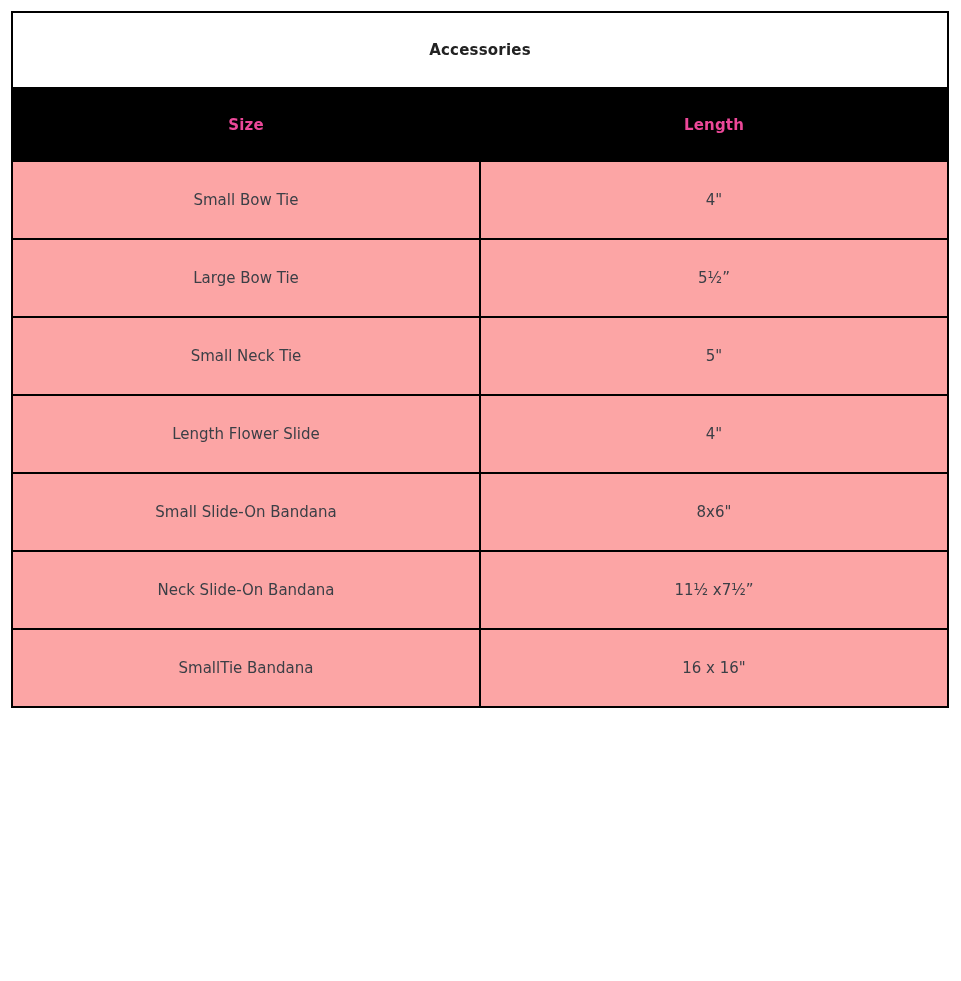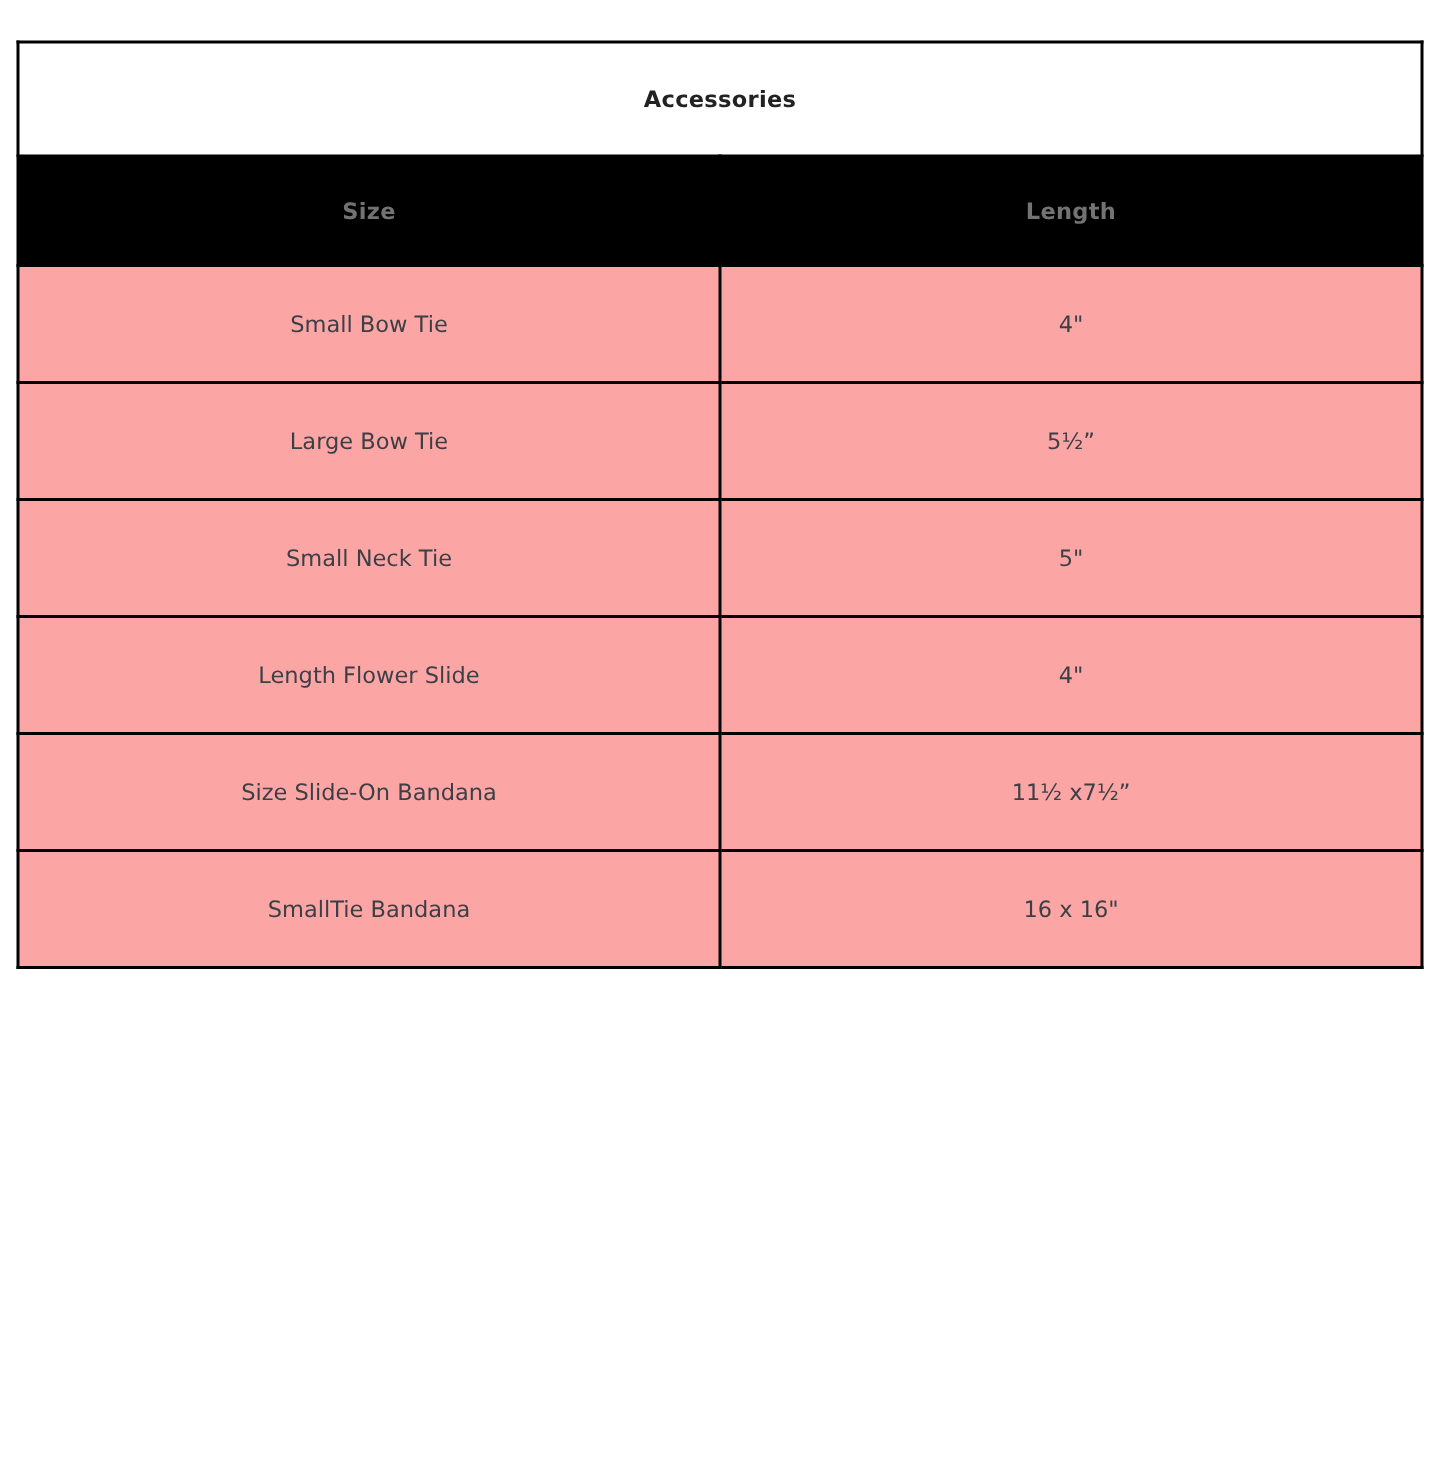--- a/index.html
+++ b/index.html
@@ -5,21 +5,21 @@
   * { box-sizing: border-box; }
   html, body {
     margin: 0;
     padding: 0;
     background: #ffffff;
     font-family: "DejaVu Sans", "Liberation Sans", sans-serif;
   }
   .page {
     width: 961px;
     height: 981px;
-    padding: 27px 12px 13px 11px;
+    padding: 11px 12px 13px 11px;
   }
   table.size-chart {
     border-collapse: collapse;
     width: 938px;
     table-layout: fixed;
   }
   table.size-chart th,
   table.size-chart td {
     border: 2px solid #000000;
     text-align: center;
@@ -30,21 +30,21 @@
     height: 76px;
     background: #ffffff;
     color: #222222;
     font-size: 15px;
     font-weight: bold;
     letter-spacing: 0.2px;
   }
   .col-header {
     height: 73px;
     background: #000000;
-    color: #737373;
+    color: #ec4899;
     font-size: 15px;
     font-weight: bold;
     letter-spacing: 0.2px;
   }
   td.data-cell {
     height: 78px;
     background: #fca5a5;
     color: #3b3f46;
     font-size: 15px;
     font-weight: normal;
@@ -75,21 +75,25 @@
       </tr>
       <tr>
         <td class="data-cell">Small Neck Tie</td>
         <td class="data-cell">5"</td>
       </tr>
       <tr>
         <td class="data-cell">Length Flower Slide</td>
         <td class="data-cell">4"</td>
       </tr>
       <tr>
-        <td class="data-cell">Size Slide-On Bandana</td>
+        <td class="data-cell">Small Slide-On Bandana</td>
+        <td class="data-cell">8x6"</td>
+      </tr>
+      <tr>
+        <td class="data-cell">Neck Slide-On Bandana</td>
         <td class="data-cell">11½ x7½”</td>
       </tr>
       <tr>
         <td class="data-cell">SmallTie Bandana</td>
         <td class="data-cell">16 x 16"</td>
       </tr>
     </tbody>
   </table>
 </div>
 

